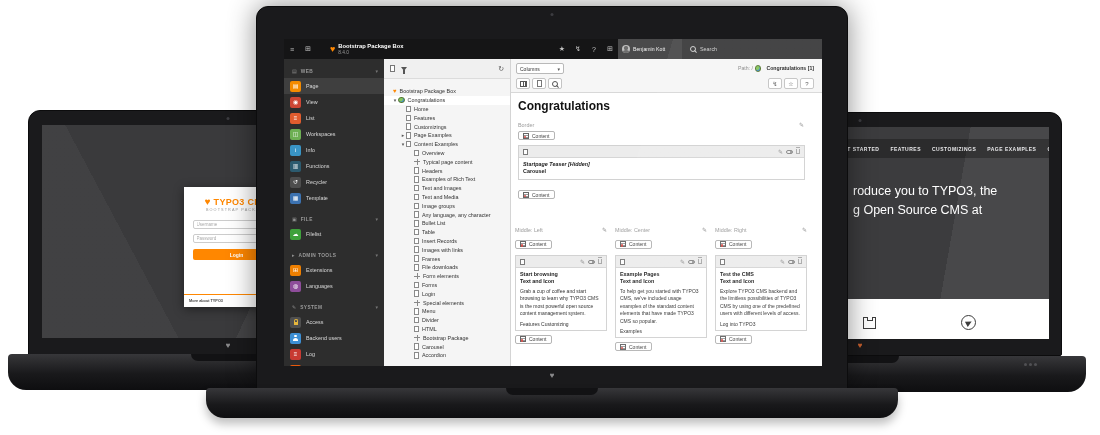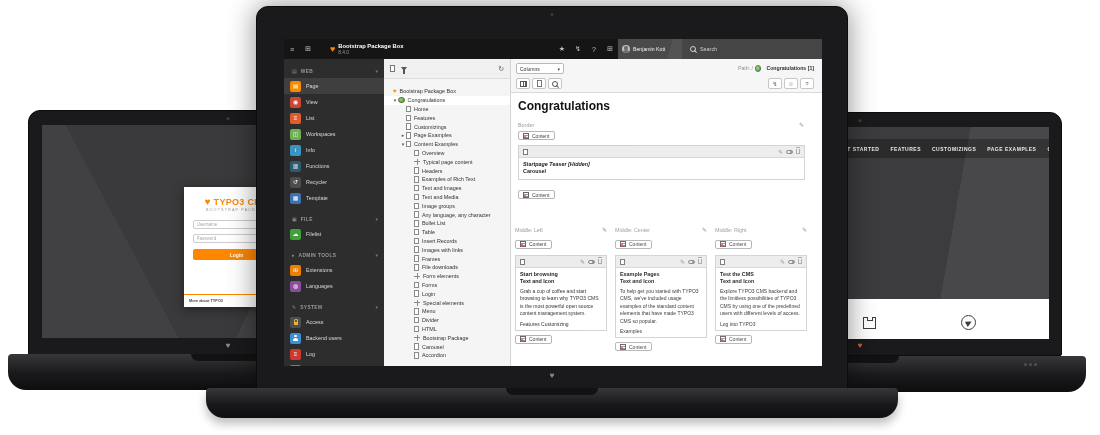--- a/index.html
+++ b/index.html
@@ -192,20 +192,22 @@
     <div class="cam"></div>
     <div class="screen" id="screen-right">
       <div class="fe-nav">
         <span>GET STARTED</span>
         <span>FEATURES</span>
         <span>CUSTOMIZINGS</span>
         <span>PAGE EXAMPLES</span>
         <span>CONTENT EXAMPLES</span>
       </div>
       <div class="fe-hero">
+        <div>roduce you to TYPO3, the</div>
+        <div>g Open Source CMS at</div>
       </div>
       <div class="fe-band">
         <span class="fe-box"></span>
         <span class="fe-plane"></span>
       </div>
     </div>
     <div class="chin-logo t3v" id="chin-right"></div>
   </div>
   <div class="base" id="base-right">
       <span class="hingedots"></span>

